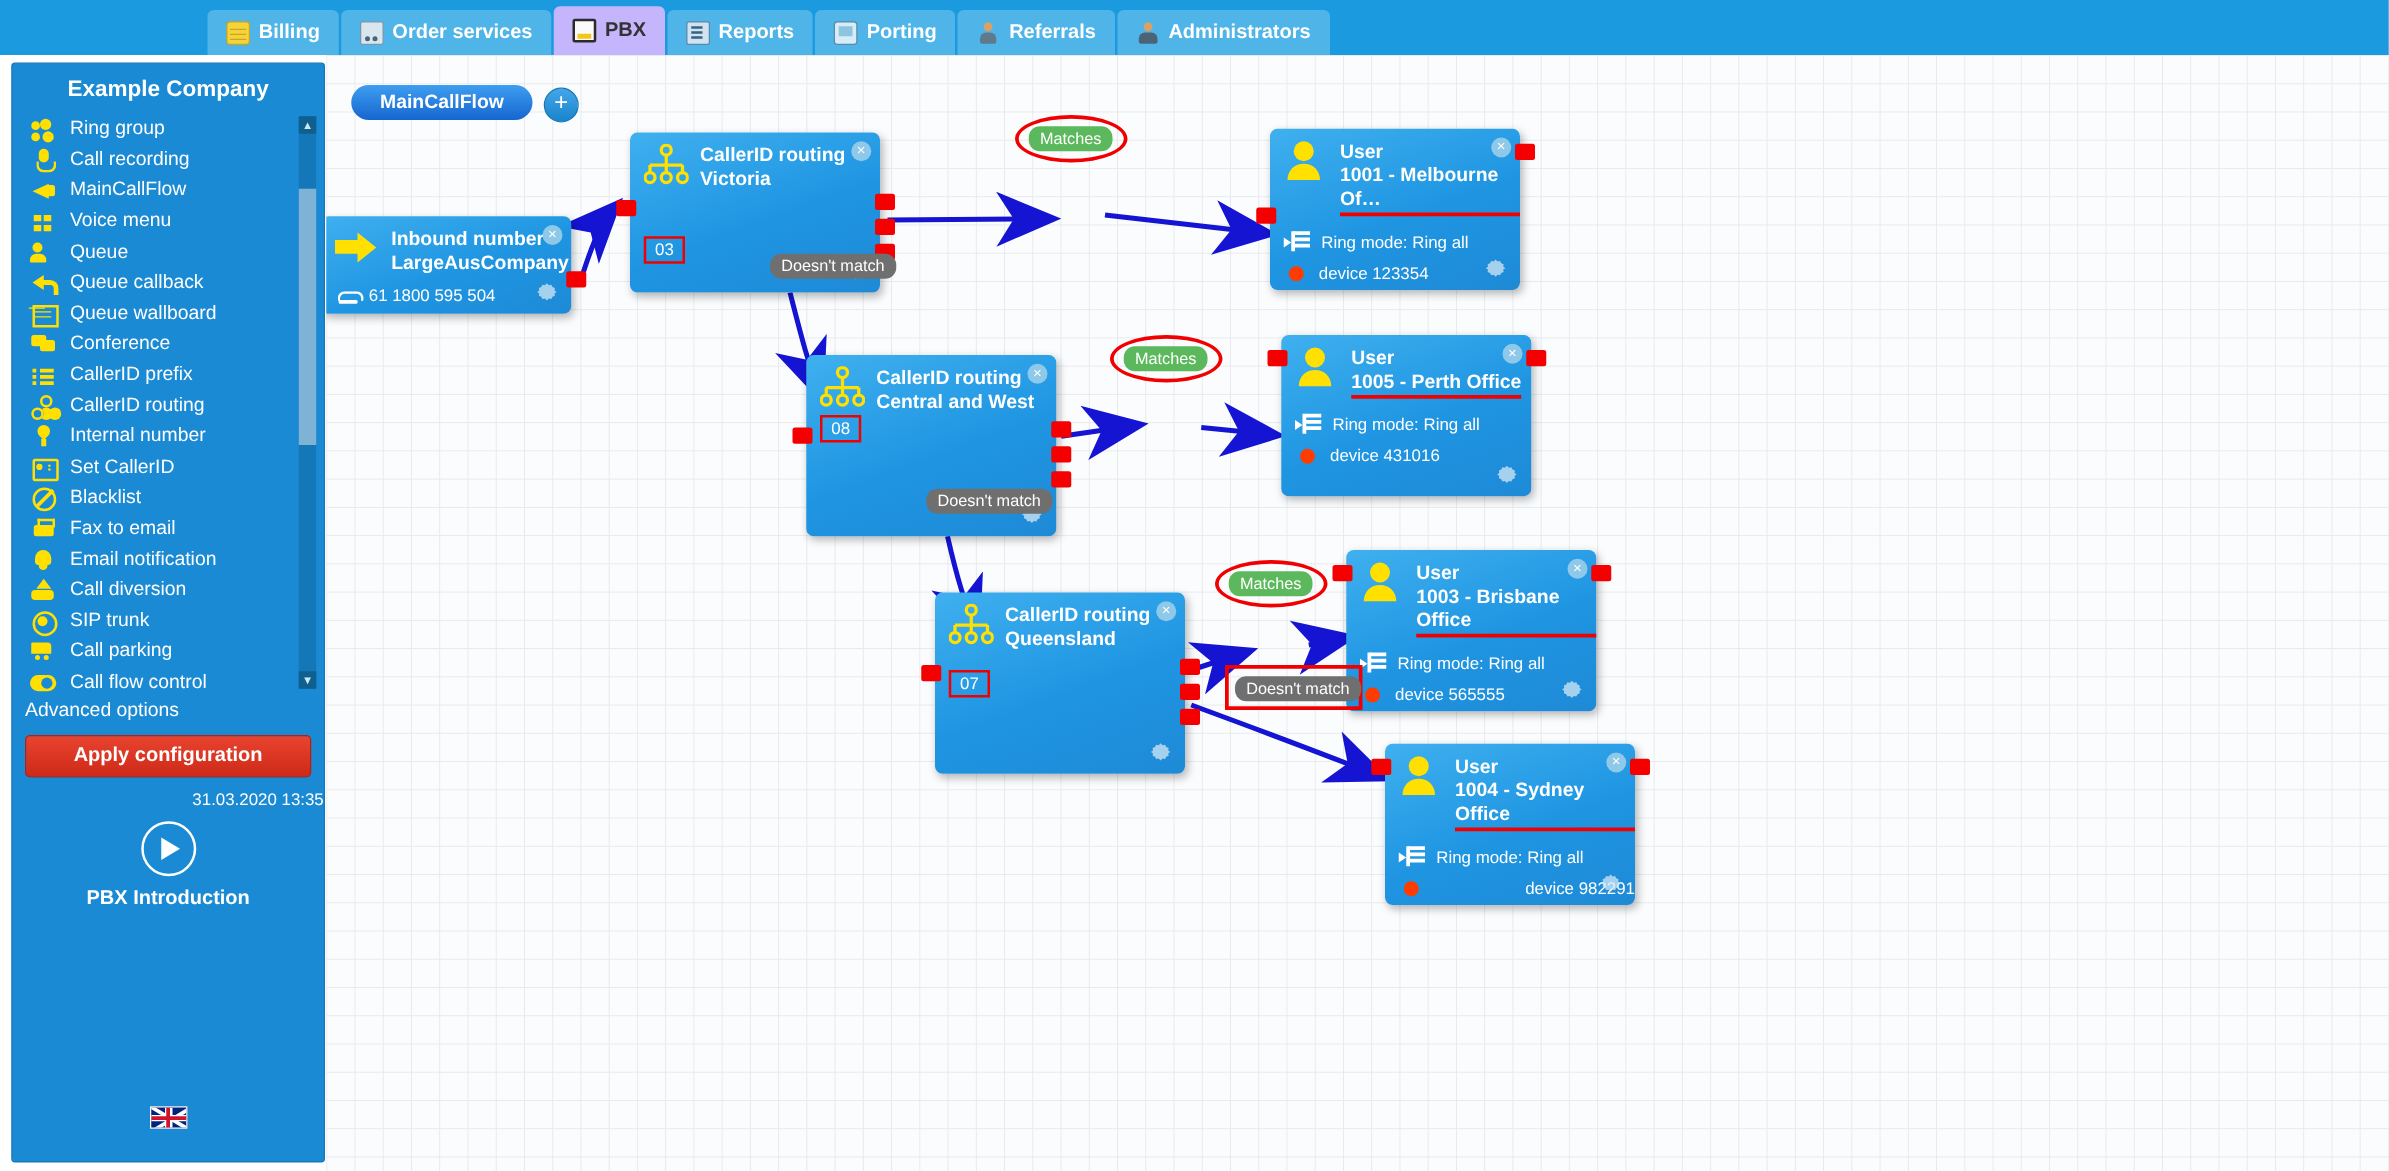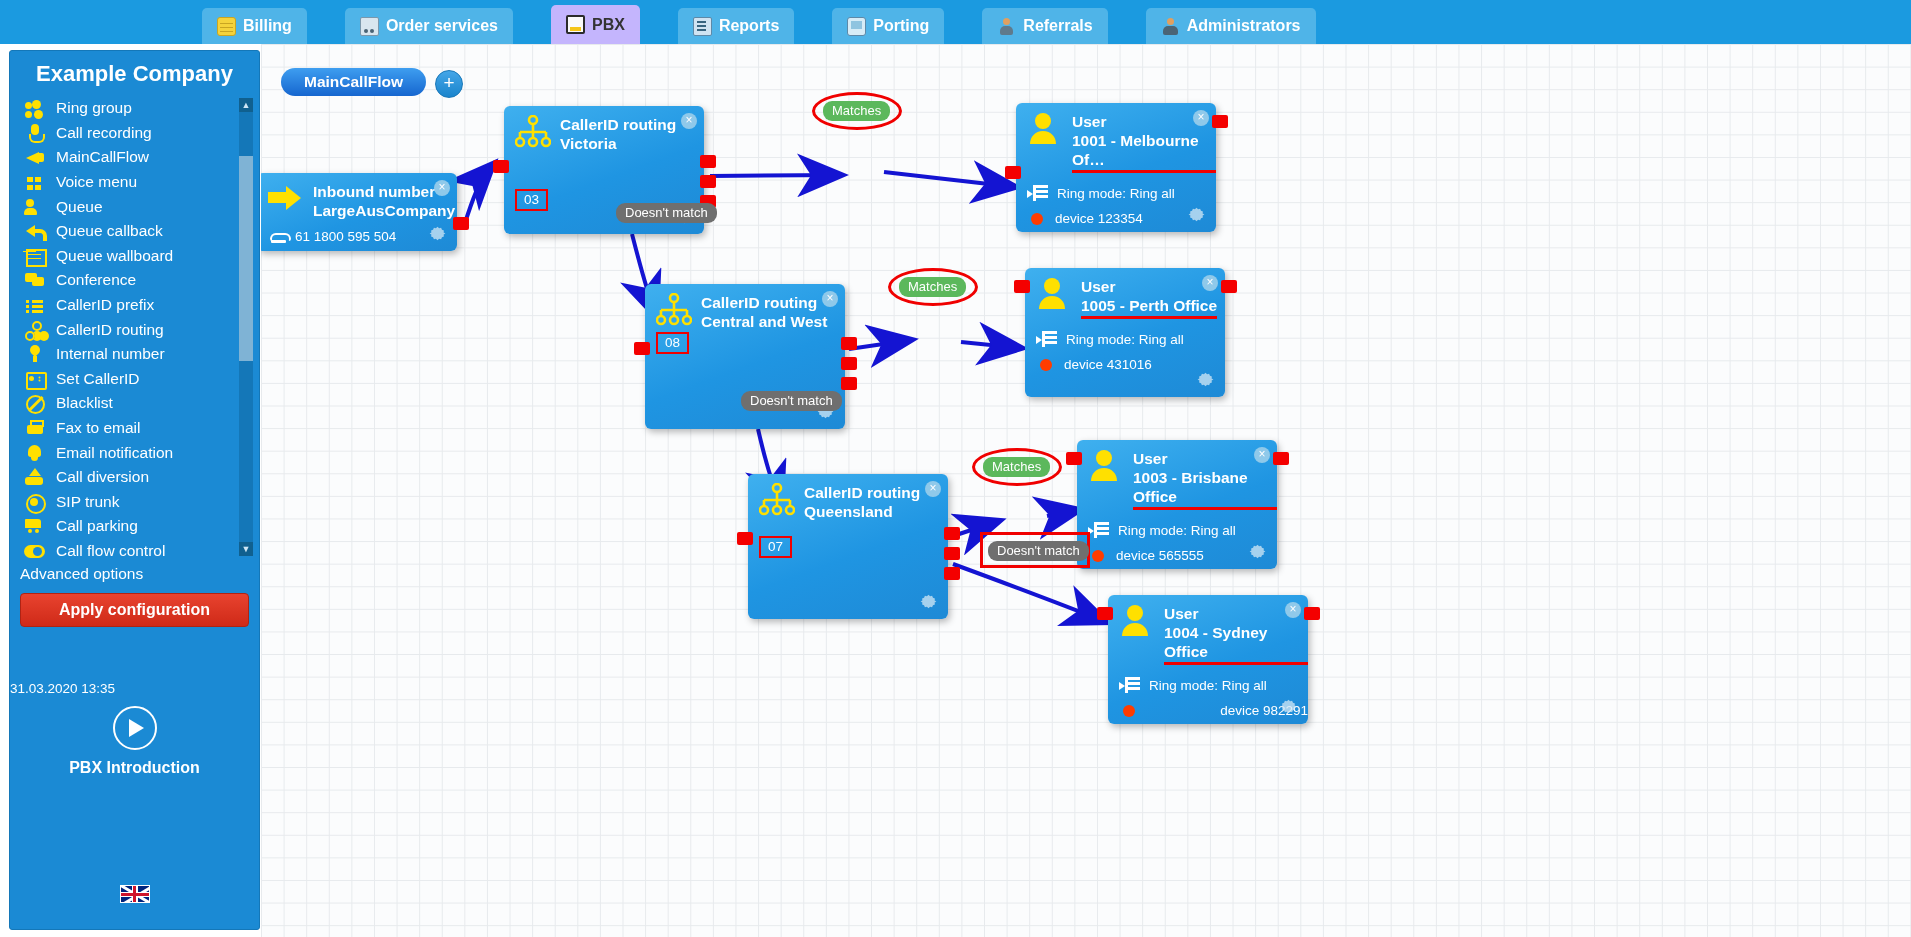--- a/index.html
+++ b/index.html
@@ -17,21 +17,20 @@
   }
   #tabs { position:absolute; left:166px; top:4px; height:40px; display:flex; align-items:flex-end; }
   .tab {
     height:36px; display:flex; align-items:center; gap:7px;
     padding:0 15px; margin-right:2px;
     background:#4fb4e8;
     border-radius:5px 5px 0 0;
     color:#ffffff; font-size:16px; font-weight:bold;
     white-space:nowrap;
     cursor:pointer;
-    margin-left:36px;
   }
   .tab.active { background:#c4b5fd; color:#333333; height:39px; }
   .tab .ti { width:19px; height:19px; display:inline-block; flex:0 0 auto; position:relative; }
 
   
   .ic-coins { background:#f5d33b; border-radius:3px; border:1px solid #c9a521; }
   .ic-coins:after{ content:""; position:absolute; left:2px; right:2px; top:5px; height:1.5px; background:#c9a521;
                    box-shadow:0 4px 0 #c9a521, 0 8px 0 #c9a521; }
   .ic-cart { background:#d9e6ef; border:1px solid #7a98ad; border-radius:2px; }
   .ic-cart:after{ content:""; position:absolute; left:3px; top:11px; width:4px; height:4px; border-radius:50%;
@@ -72,21 +71,21 @@
   #avatar:before{ content:""; position:absolute; left:8px; top:4px; width:9px; height:9px; border-radius:50%; background:#2a8cc8; }
   #avatar:after{ content:""; position:absolute; left:4px; top:15px; width:17px; height:12px; border-radius:8px 8px 0 0; background:#2a8cc8; }
   #acct .caret { font-size:13px; }
 
   
   #sidebar {
     position:absolute; left:9px; top:50px; width:251px; height:880px;
     background:#1b8ad4; border:1px solid #1477b8; border-radius:3px;
     color:#ffffff;
   }
-  #side-title { text-align:center; font-size:22px; font-weight:bold; padding:10px 0 9px; }
+  #side-title { text-align:center; font-size:18px; font-weight:bold; padding:10px 0 9px; }
   #side-scroll { position:relative; height:465px;text-align:center; }
   .snav { list-style:none; }
   .snav li {
     display:flex; align-items:center; gap:10px;
     height:24.6px; padding-left:14px; font-size:15.5px; cursor:pointer; white-space:nowrap;
   }
   .snav li .si { width:22px; height:20px; position:relative; flex:0 0 auto; }
   .adv { padding-left:10px; font-size:15.5px; height:26px; display:flex; align-items:center; cursor:pointer; }
   .si.ring-group:before{ content:""; position:absolute; left:1px; top:4px; width:7px; height:7px; border-radius:50%; background:#ffe000; }
   .si.ring-group:after{ content:""; position:absolute; left:8px; top:2px; width:9px; height:9px; border-radius:50%; background:#ffe000;
@@ -146,21 +145,21 @@
   .sbar-btn { position:absolute; right:6px; width:14px; height:14px; background:#10608f; color:#cfe6f5;
               font-size:9px; display:flex; align-items:center; justify-content:center; cursor:pointer; }
 
   #apply {
     margin:6px 10px 0; height:34px;
     background:linear-gradient(#e8432f,#cf2a18);
     border:1px solid #b02313; border-radius:4px;
     color:#ffffff; font-size:16px; font-weight:bold;
     display:flex; align-items:center; justify-content:center; cursor:pointer;
   }
-  #stamp { text-align:left; font-size:13.5px; padding:10px 0 2px;margin-top:44px; }
+  #stamp { text-align:right; font-size:13.5px; padding:10px 0 2px; }
   #playwrap { display:flex; flex-direction:column; align-items:center; padding-top:8px; }
   #play {
     width:44px; height:44px; border-radius:50%; border:2.5px solid #ffffff;
     display:flex; align-items:center; justify-content:center; cursor:pointer;
   }
   #play .tri { width:0;height:0; border-left:15px solid #ffffff; border-top:9px solid transparent; border-bottom:9px solid transparent; margin-left:4px; }
   #intro-label { font-size:16px; font-weight:bold; padding-top:9px; }
   #links { padding:19px 0 0 14px; }
   #links .lk { display:flex; align-items:center; gap:10px; height:25px; font-size:15.5px; cursor:pointer; }
   #links .gi { width:22px; height:20px; position:relative; flex:0 0 auto; }

